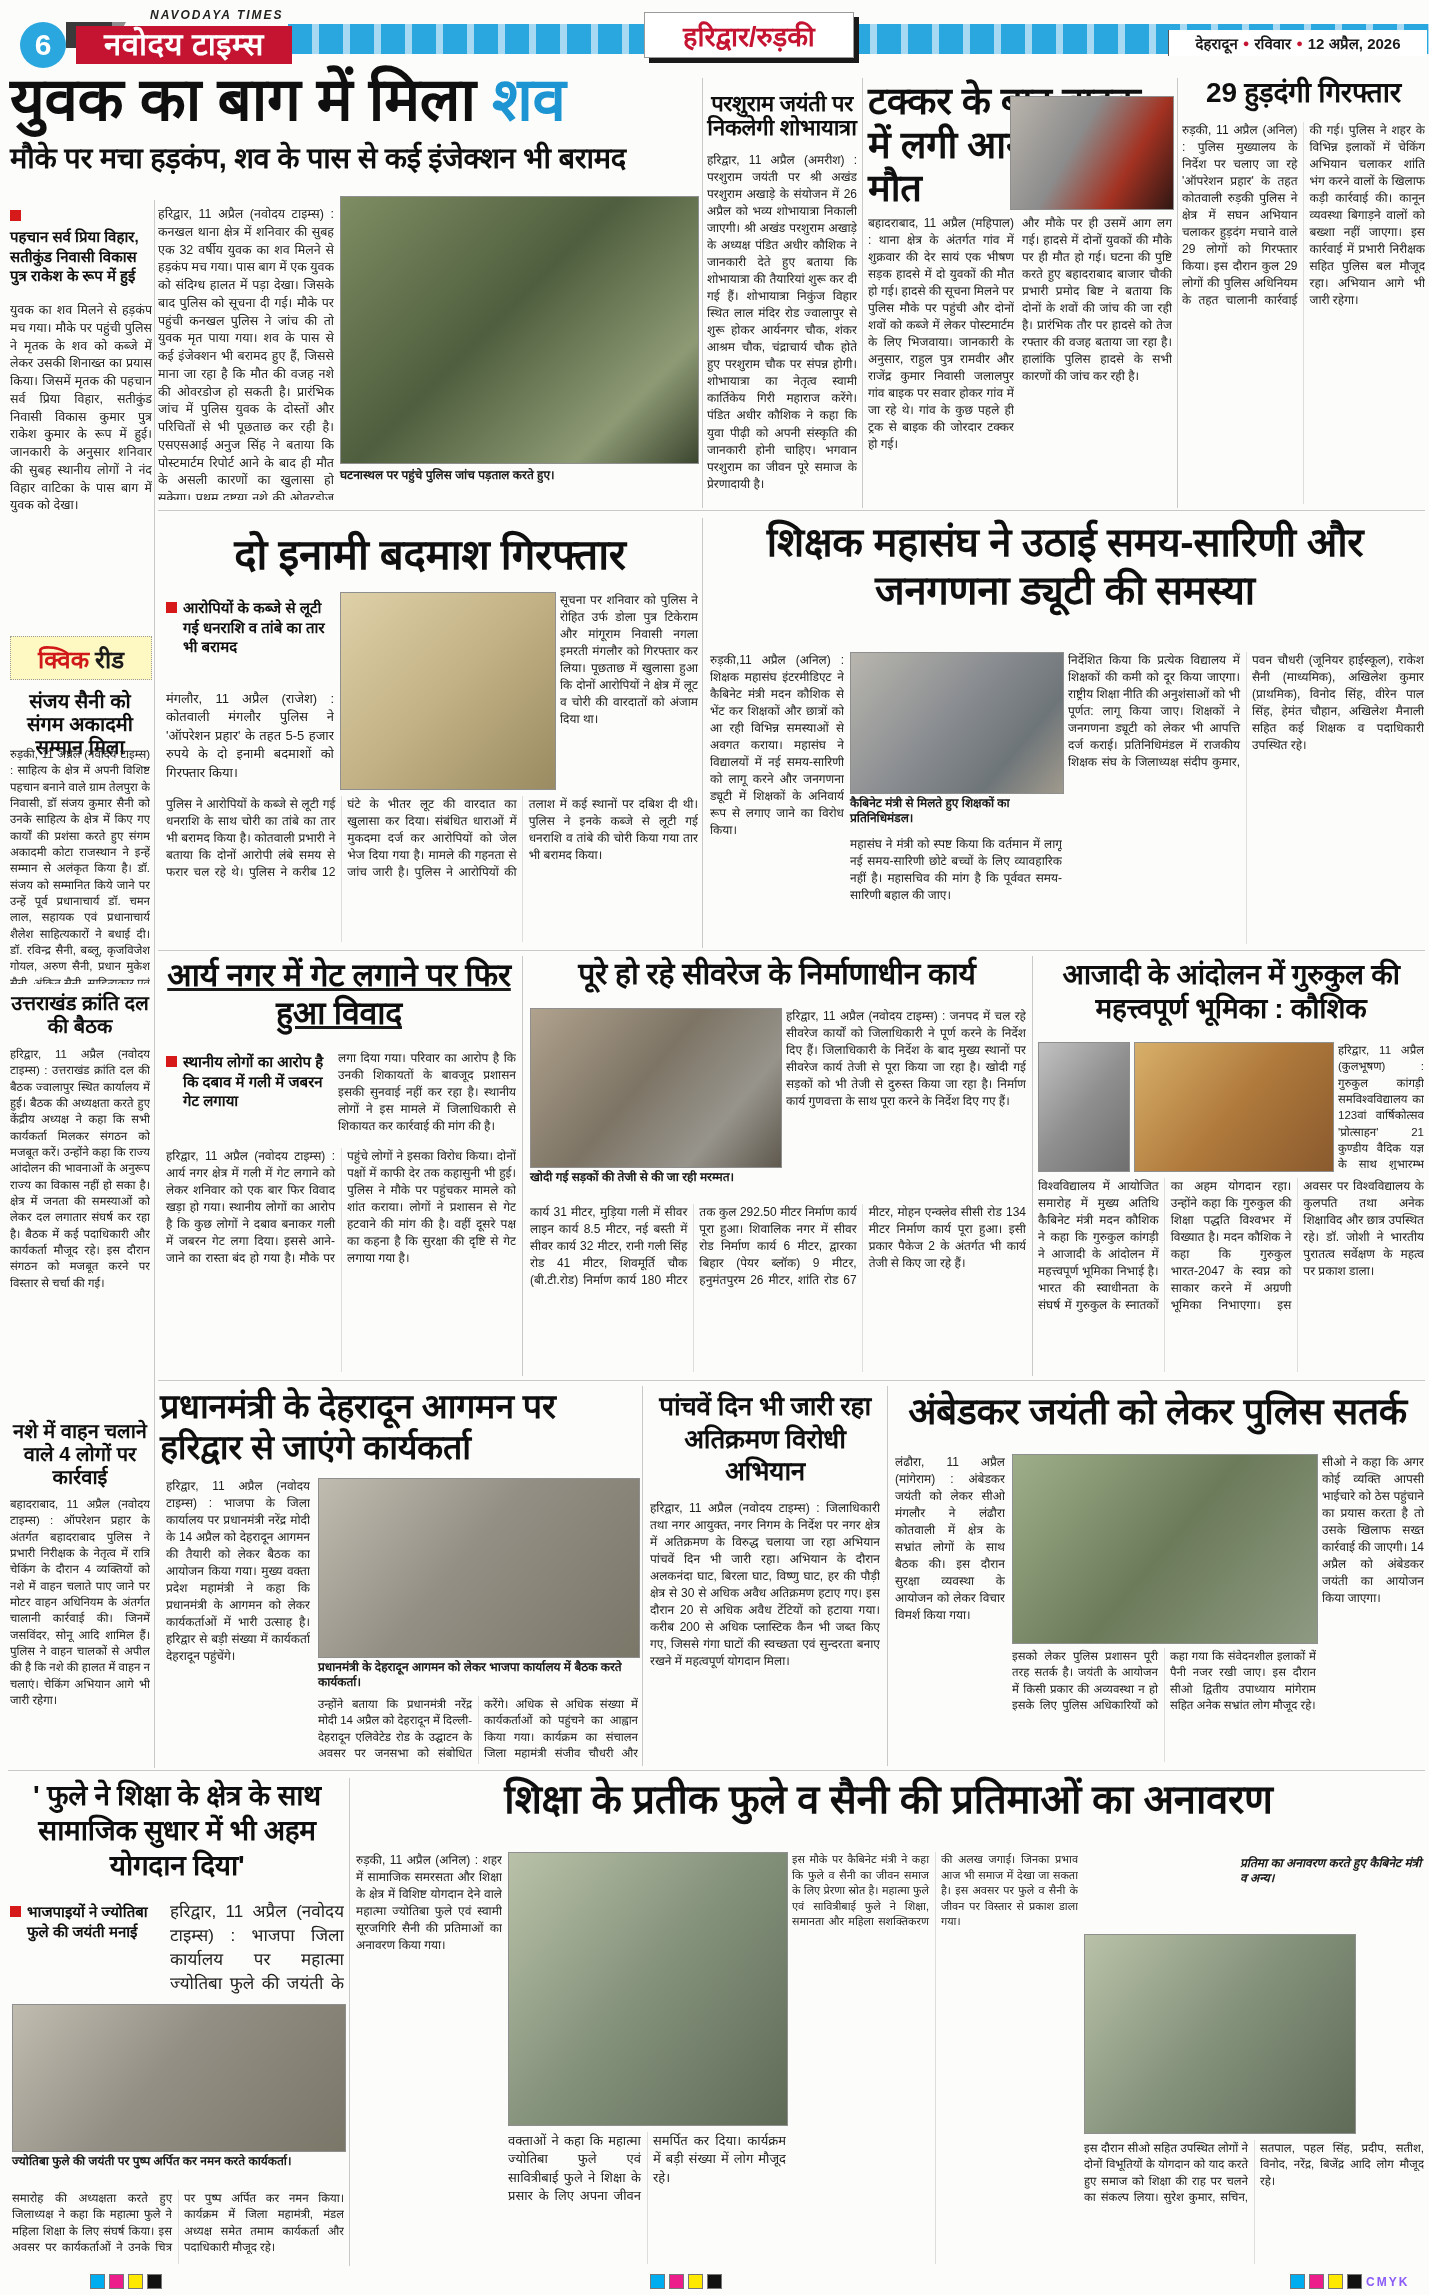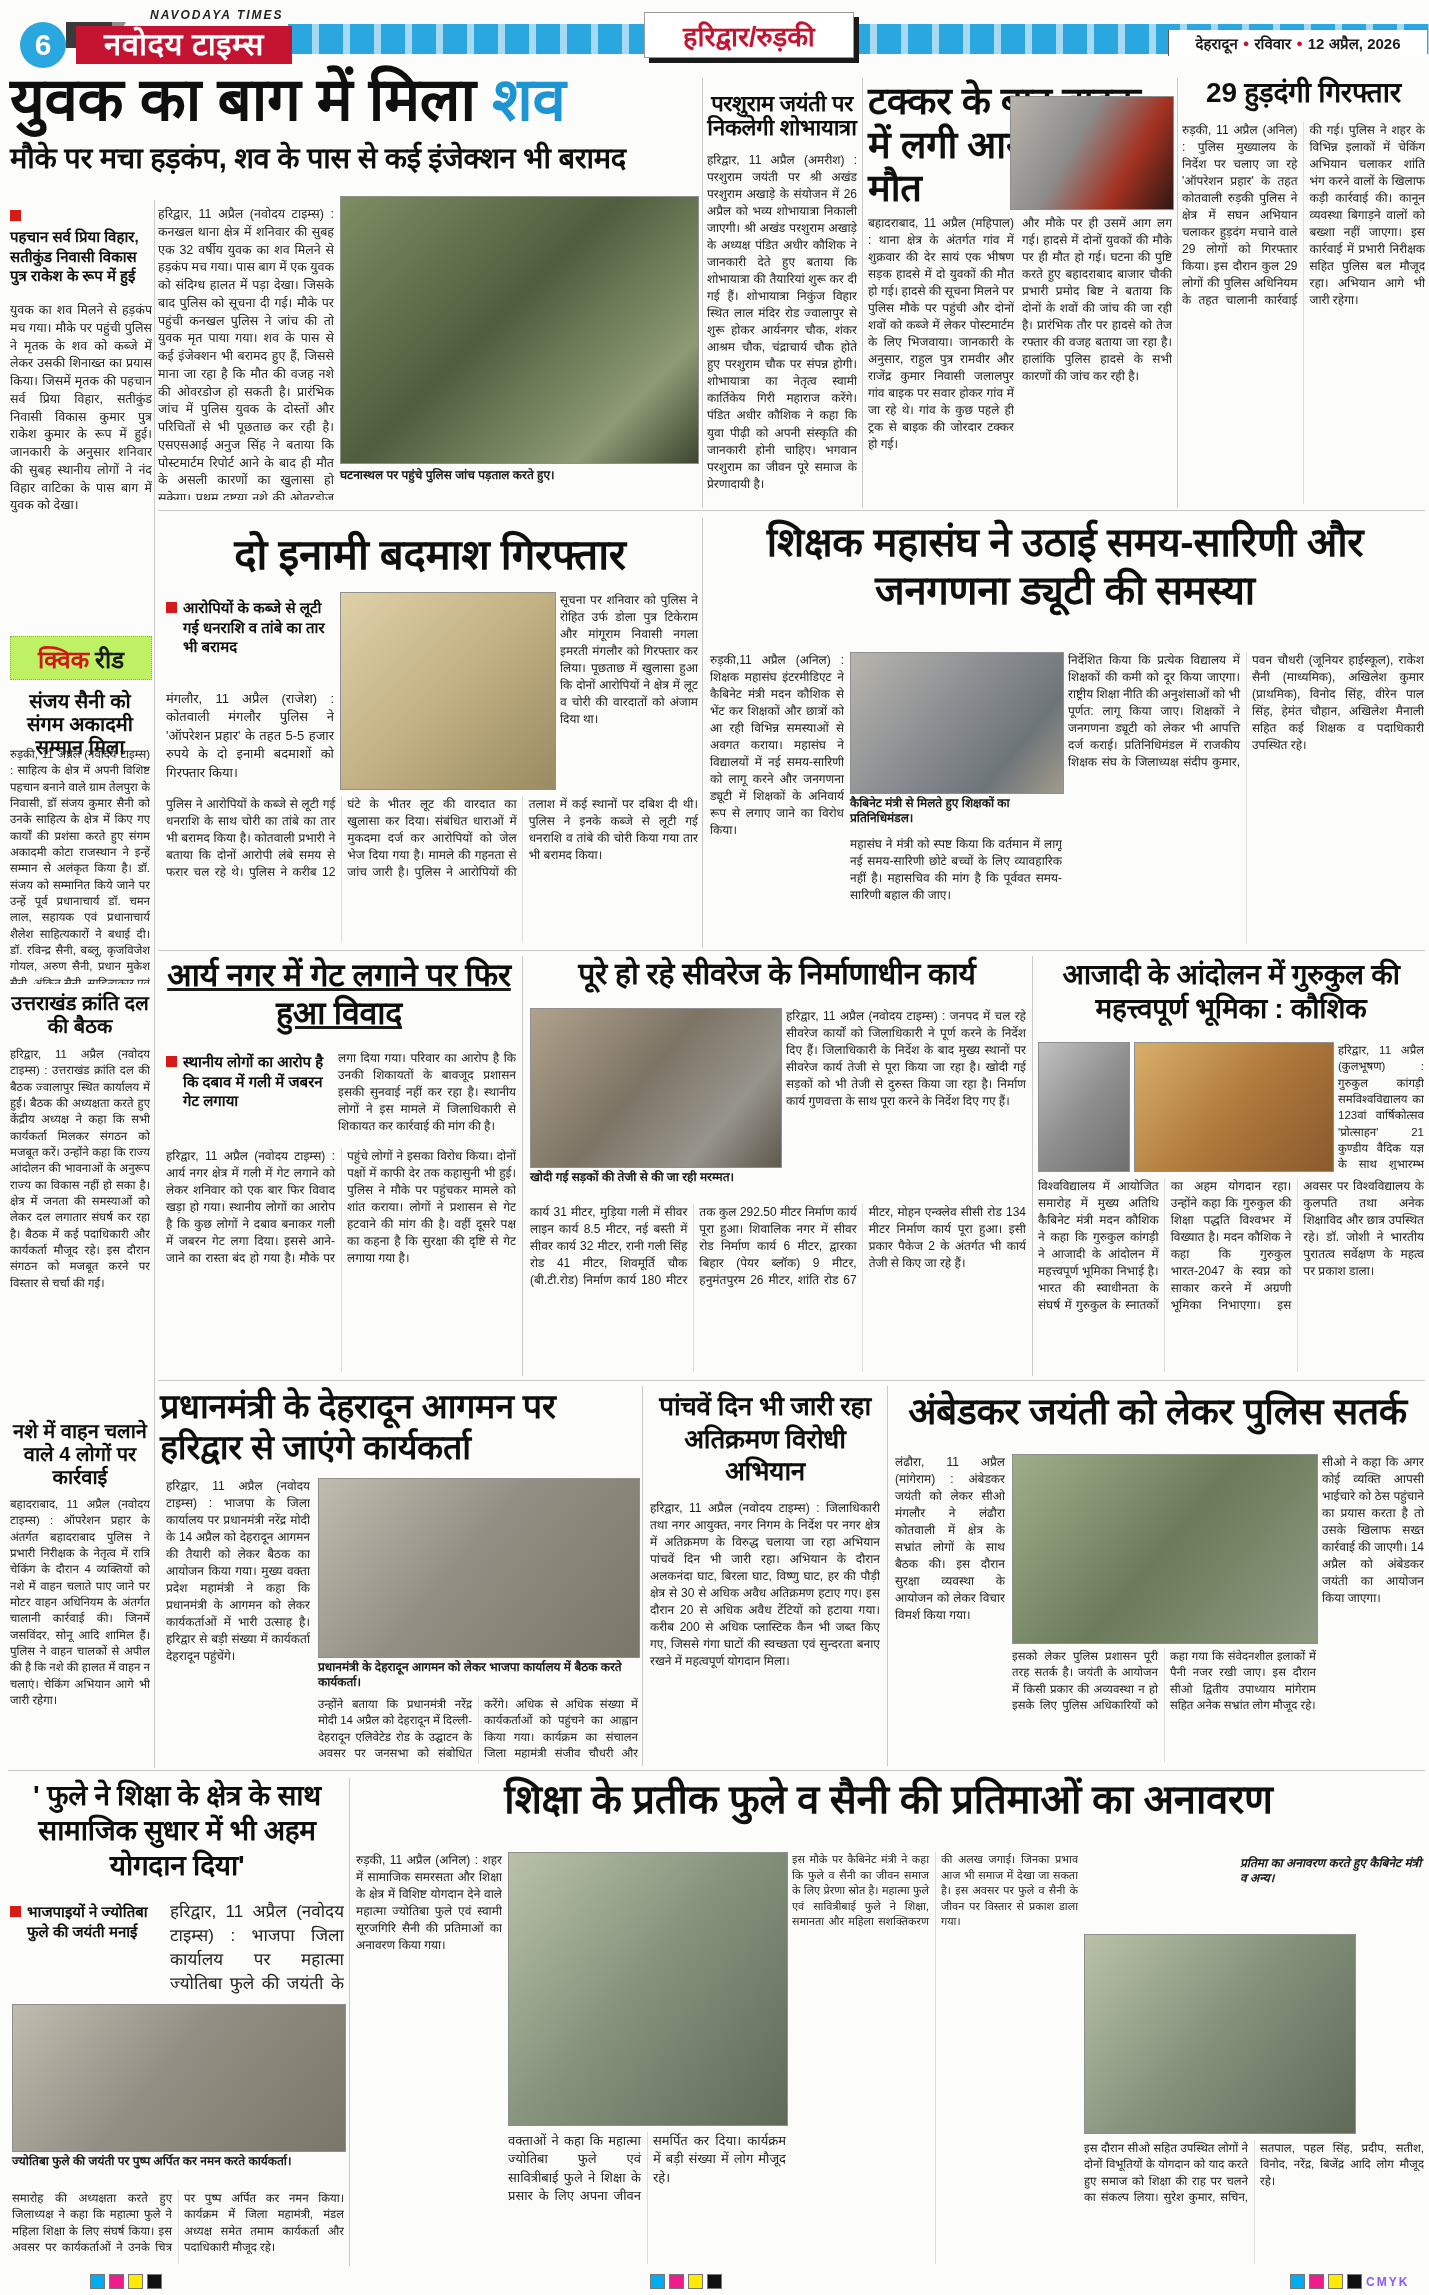--- a/index.html
+++ b/index.html
@@ -30,21 +30,21 @@
   .c3{column-count:3;column-gap:12px;column-rule:1px solid #ddd;}
   .bullet{position:absolute;display:flex;gap:6px;align-items:flex-start;}
   .bullet .sq{width:11px;height:11px;background:#d61a1a;flex:none;margin-top:4px;}
   .bullet .bt{font-weight:bold;font-size:15px;line-height:1.3;color:#111;}
   .photo{position:absolute;border:1px solid #8f8f8f;}
   .cap{position:absolute;font-size:12px;font-weight:bold;color:#1a1a1a;line-height:1.25;}
   .vr{position:absolute;width:1px;background:#c9c9c9;}
   .hrule{position:absolute;height:1px;background:#c9c9c9;}
   .blue{color:#1d95d2;}
   
-  .qr-badge{position:absolute;left:10px;top:636px;width:140px;height:42px;background:#bef264;border:1px dotted #9a9a9a;
+  .qr-badge{position:absolute;left:10px;top:636px;width:140px;height:42px;background:#fef9c3;border:1px dotted #9a9a9a;
     display:flex;align-items:center;justify-content:center;font-weight:bold;font-size:24px;gap:6px;}
   .qr-red{color:#d01818;}
   .side-hl{position:absolute;font-weight:bold;font-size:20px;line-height:1.15;text-align:center;color:#0f0f0f;}
   
   .ph-green{background:linear-gradient(135deg,#7f8d63,#4f5e3e 45%,#8d9a74 80%,#3c4630);}
   .ph-fire{background:linear-gradient(120deg,#b9b4ac,#8c8c8c 40%,#a33222 70%,#301713);}
   .ph-sketch{background:linear-gradient(135deg,#ded0a8,#c2b184 50%,#9a8b62);}
   .ph-room{background:linear-gradient(130deg,#b8b6ae,#8a8d91 45%,#6e7579 75%,#a09a8d);}
   .ph-road{background:linear-gradient(130deg,#b0a28d,#7d7465 45%,#97948c 75%,#5f594e);}
   .ph-saffron{background:linear-gradient(130deg,#d8b06a,#b07a3c 50%,#8a5a2e);}

